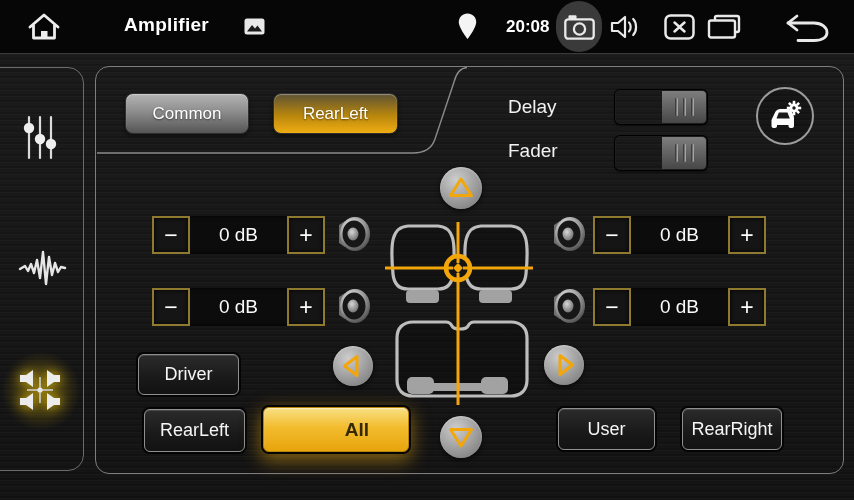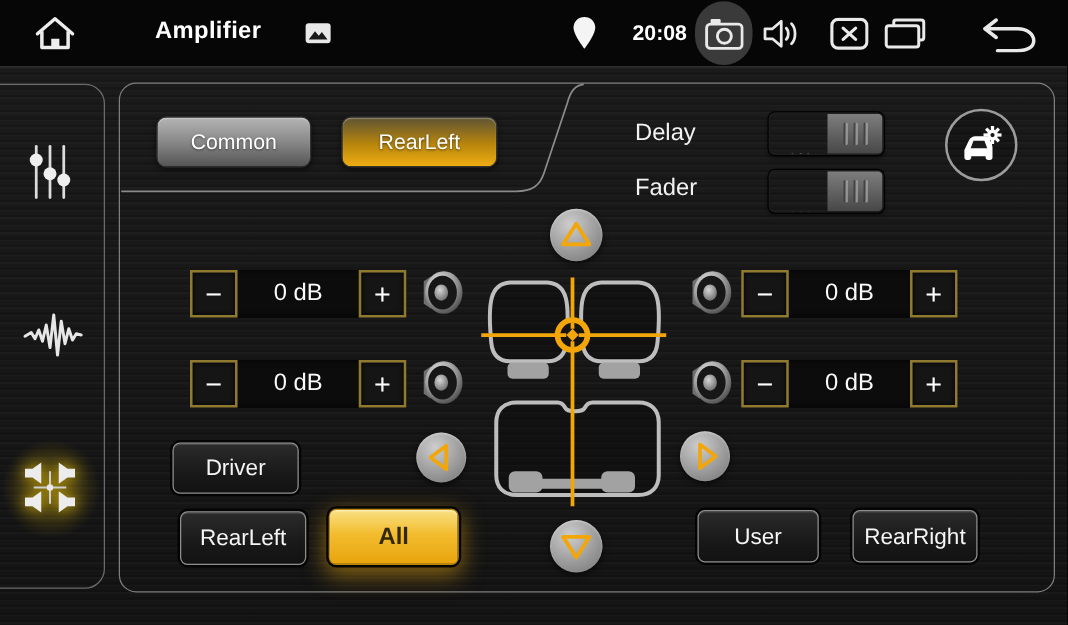--- a/index.html
+++ b/index.html
@@ -55,21 +55,21 @@
   .dir{position:absolute;border-radius:50%;display:flex;align-items:center;justify-content:center;
        background:radial-gradient(circle at 38% 30%, #cdcdcd 0%, #9b9b9b 55%, #727272 100%);
        box-shadow:0 2px 5px rgba(0,0,0,.65), inset 0 1px 2px rgba(255,255,255,.4);}
   
   .zbtn{position:absolute;border-radius:6px;border:1px solid #8f8f8f;color:#f5f5f5;font-size:18px;
         display:flex;align-items:center;justify-content:center;
         background:linear-gradient(180deg,#2b2b2b 0%,#191919 60%,#121212 100%);
         box-shadow:0 0 0 2px #040404, inset 0 1px 0 rgba(255,255,255,.14);}
   .zbtn.active{background:linear-gradient(180deg,#f9e084 0%,#f2bc2e 45%,#e8a40c 100%);
         color:#342800;font-weight:bold;font-size:19px;border:1px solid #b8860b;
-        box-shadow:0 0 0 2px #040404, 0 6px 18px 3px rgba(235,170,15,.5), inset 0 1px 1px rgba(255,255,255,.5);}
+        box-shadow:0 0 0 2px #040404, 0 6px 18px 3px rgba(235,170,15,.5), inset 0 1px 1px rgba(255,255,255,.5);padding-left:42px;}
   svg{display:block;}
 </style>
 </head>
 <body>
 
 <div class="stage">
 
   <svg width="0" height="0" style="position:absolute">
     <defs>
       <radialGradient id="spk-rim" cx="38%" cy="30%" r="75%">

